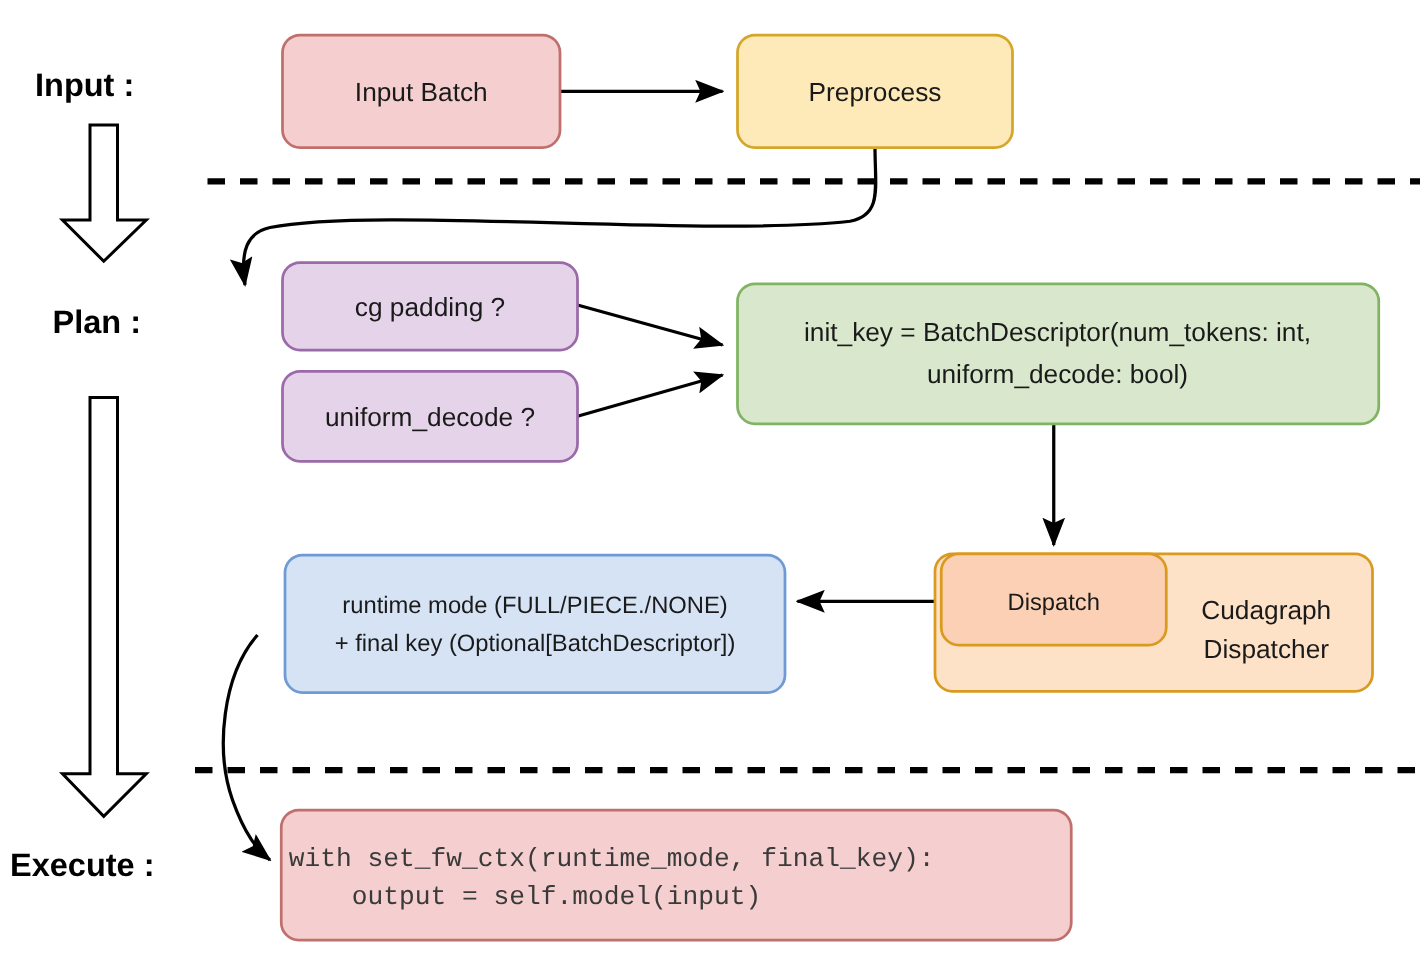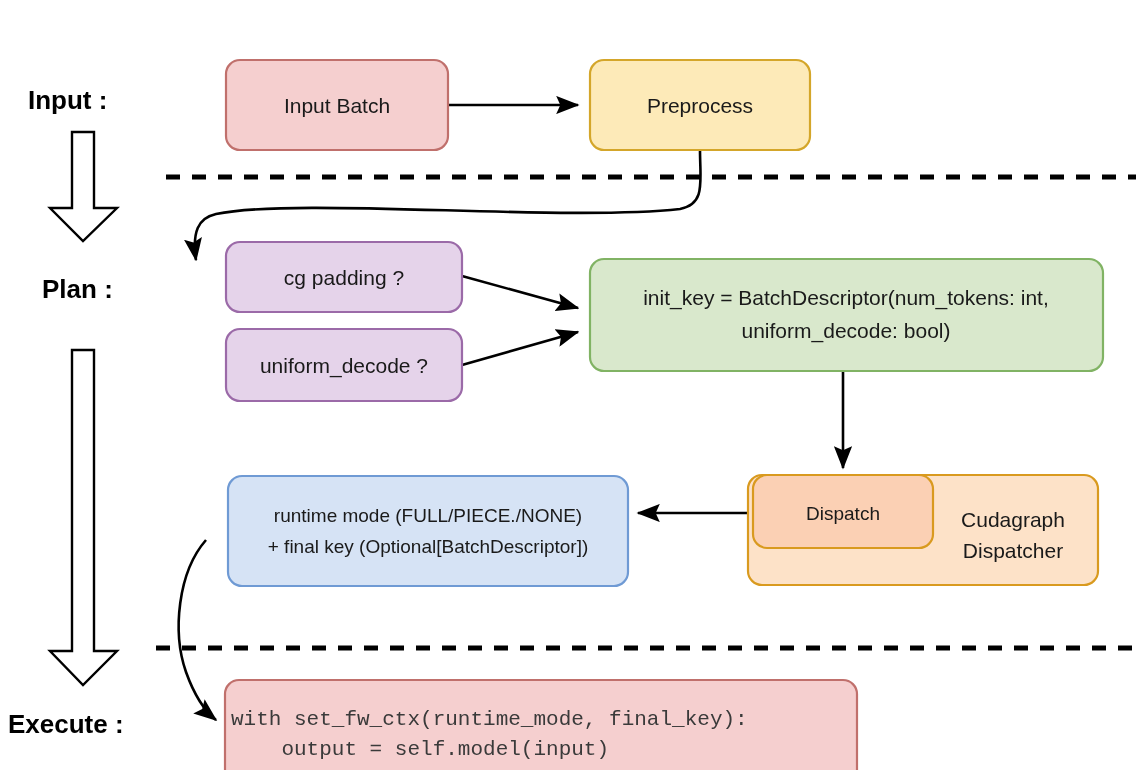--- a/index.html
+++ b/index.html
@@ -10,21 +10,20 @@
   body {
     width: 1142px;
     height: 770px;
     font-family: "Liberation Sans", sans-serif;
     overflow: hidden;
   }
   #diagram-root {
     position: relative;
     width: 1142px;
     height: 722px;
-    margin-top: 32px;
   }
   svg.canvas {
     position: absolute;
     top: 0; left: 0;
     width: 1142px;
     height: 770px;
   }
   .stage-label {
     font-family: "Liberation Sans", sans-serif;
     font-weight: bold;

